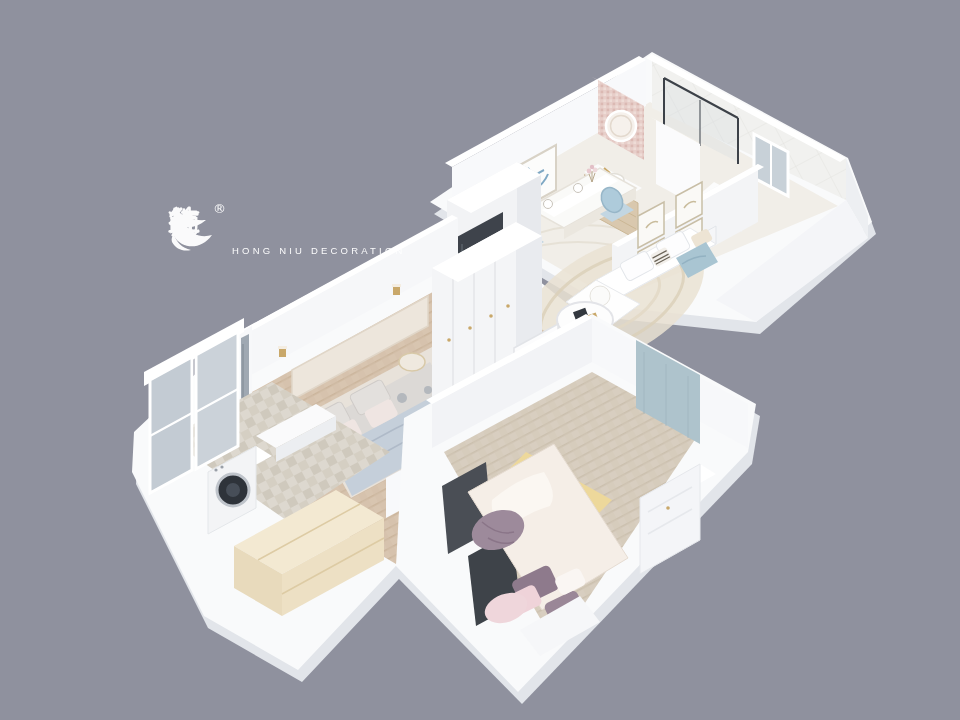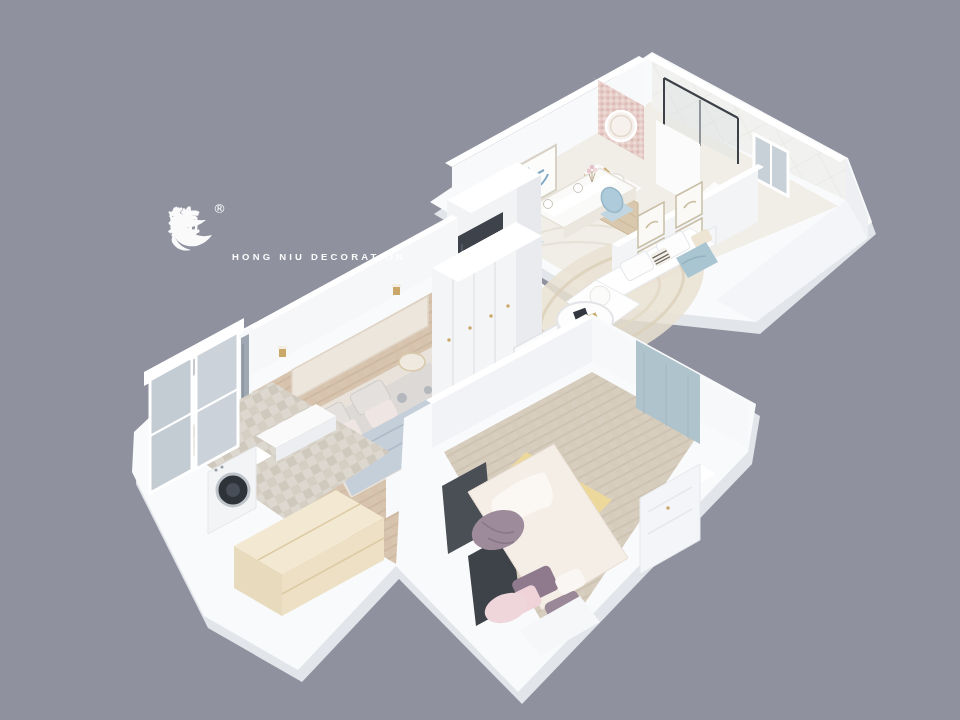--- a/index.html
+++ b/index.html
@@ -15,21 +15,21 @@
     color:#fff;opacity:.96;
   }
   .brand .mark{position:relative;width:58px;height:56px;margin-right:8px;}
   .brand .mark .reg{
     position:absolute;right:-2px;top:-2px;font-size:13px;line-height:1;color:#fff;
     font-family:"DejaVu Sans", sans-serif;
   }
   .brand .names{display:flex;flex-direction:column;}
   .brand .cn-row{height:36px;display:flex;gap:8px;align-items:flex-end;}
   .brand .en-row{
-    margin-top:11px;font-size:9.5px;font-weight:bold;letter-spacing:3.2px;
+    margin-top:5px;font-size:9.5px;font-weight:normal;letter-spacing:3.2px;
     white-space:nowrap;color:#fff;
   }
   .sr{position:absolute;width:1px;height:1px;overflow:hidden;clip:rect(0 0 0 0);white-space:nowrap;}
 </style>
 </head>
 <body>
 
 <div class="stage">
 
 <svg width="960" height="720" viewBox="0 0 960 720">

